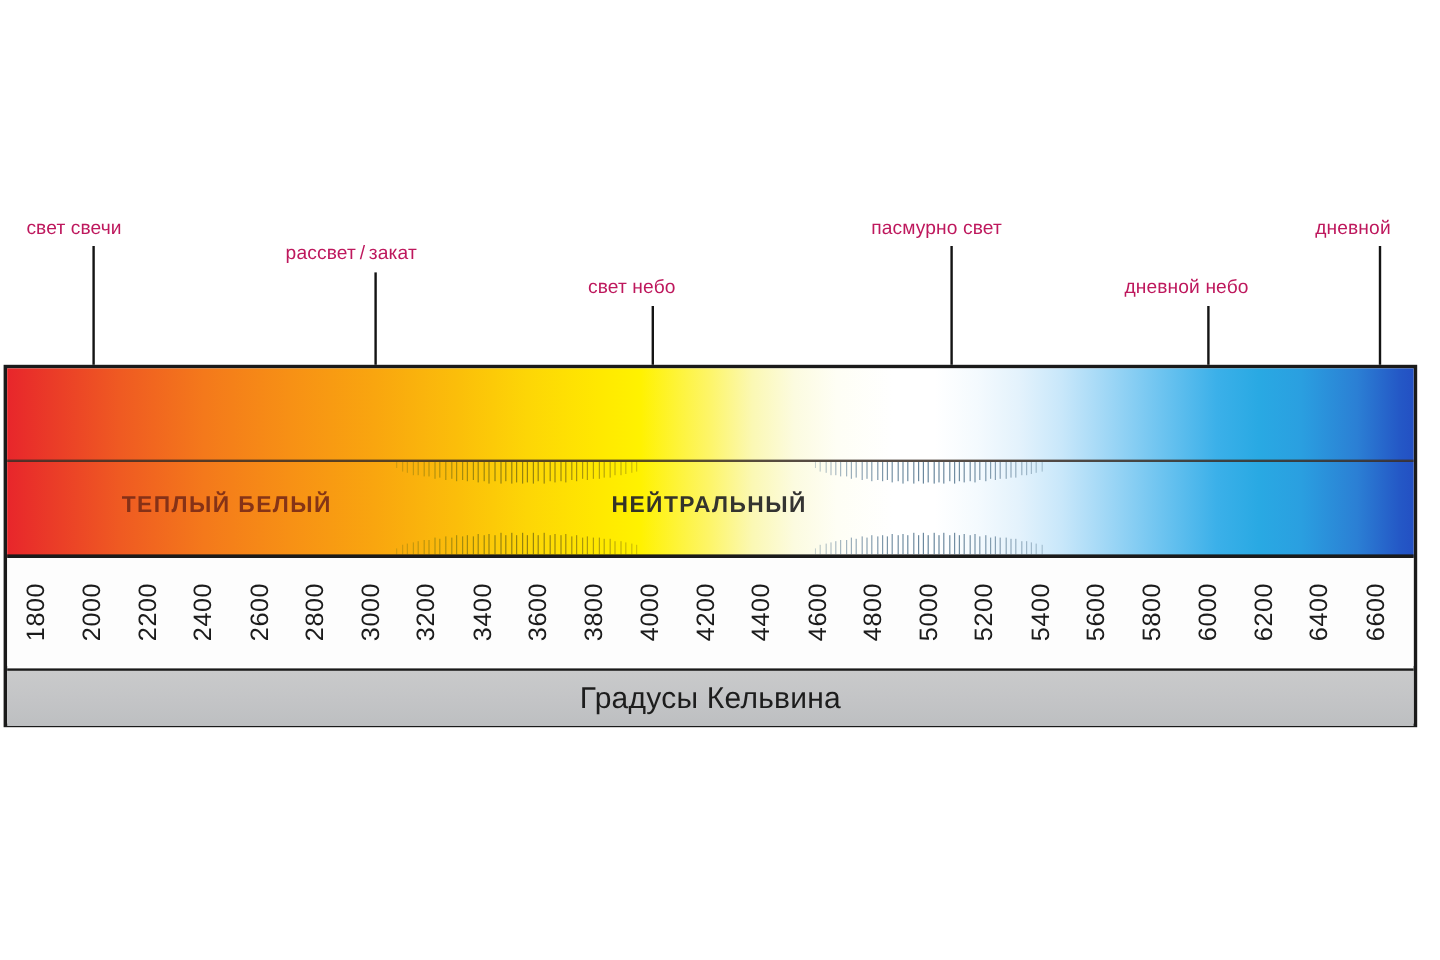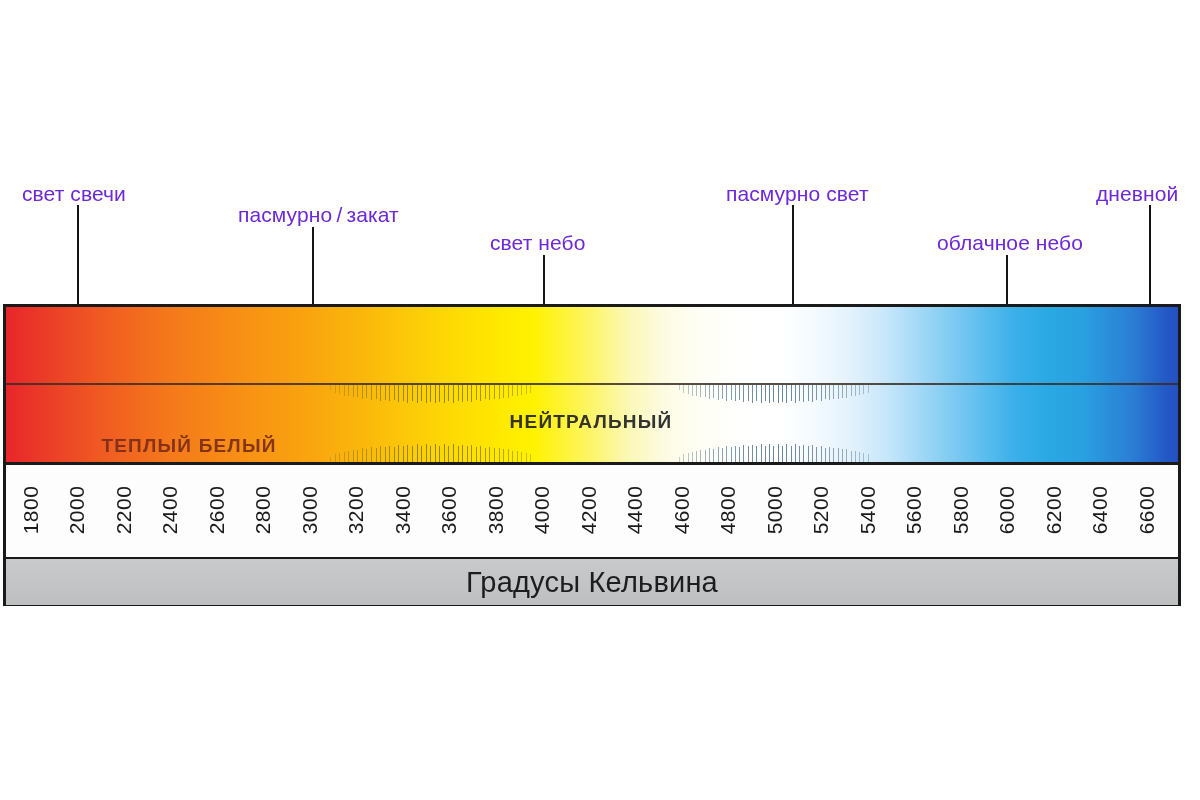--- a/index.html
+++ b/index.html
@@ -19,22 +19,22 @@
     position: absolute;
     left: 0; top: 0;
     width: 1200px;
     height: 800px;
   }
 
   
   .callout-label {
     position: absolute;
     font-family: "Liberation Sans", sans-serif;
-    font-size: 21px;
-    color: #6d28d9;
+    font-size: 16px;
+    color: #be185d;
     white-space: nowrap;
     letter-spacing: 0.1px;
   }
   .leader-line {
     position: absolute;
     width: 2px;
     background: #141414;
   }
   .marker-dot {
     position: absolute;
@@ -125,21 +125,21 @@
 
   
   .band-name {
     position: absolute;
     top: 27px;
     font-size: 19px;
     font-weight: bold;
     letter-spacing: 1.2px;
     white-space: nowrap;
   }
-  #band-warm  { color: #7c2d17; opacity: .92; margin-top: 24px; }
+  #band-warm  { color: #7c2d17; opacity: .92; }
   #band-neutral { color: #2a2a2a; opacity: .95; }
   #band-cool  { color: #12445f; opacity: .92; }
 
   
   .tick-group {
     position: absolute;
     overflow: hidden;
   }
   .tick {
     position: absolute;
@@ -174,44 +174,44 @@
     top: 250px;
     width: 100%;
     height: 46px;
     background: linear-gradient(to bottom, #c9cacb 0%, #c3c4c6 55%, #bdbfc1 100%);
     border-top: 2px solid #1a1a1a;
     display: flex;
     align-items: center;
     justify-content: center;
   }
   #kelvin-bar-label {
-    font-size: 29px;
+    font-size: 25px;
     color: #1d1d1d;
     letter-spacing: 0.2px;
   }
 </style>
 </head>
 <body>
 
 <div id="stage">
 
   <div id="callouts-layer">
       <div class="callout-label" style="left: 22px; top: 182px;">свет свечи</div>
       <div class="leader-line" style="left: 77px; top: 205px; height: 140px;"></div>
       <div class="marker-dot" style="left: 66px; top: 338px; background: rgb(35, 31, 29);"></div>
-      <div class="callout-label" style="left: 238px; top: 203px;">пасмурно / закат</div>
+      <div class="callout-label" style="left: 238px; top: 203px;">рассвет / закат</div>
       <div class="leader-line" style="left: 312px; top: 227px; height: 118px;"></div>
       <div class="marker-dot" style="left: 301px; top: 338px; background: rgb(35, 31, 29);"></div>
       <div class="callout-label" style="left: 490px; top: 231px;">свет небо</div>
       <div class="leader-line" style="left: 543px; top: 255px; height: 90px;"></div>
       <div class="marker-dot" style="left: 532px; top: 338px; background: rgb(35, 31, 29);"></div>
       <div class="callout-label" style="left: 726px; top: 182px;">пасмурно свет</div>
       <div class="leader-line" style="left: 792px; top: 205px; height: 140px;"></div>
       <div class="marker-dot" style="left: 781px; top: 338px; background: rgb(35, 31, 29);"></div>
-      <div class="callout-label" style="left: 937px; top: 231px;">облачное небо</div>
+      <div class="callout-label" style="left: 937px; top: 231px;">дневной небо</div>
       <div class="leader-line" style="left: 1006px; top: 255px; height: 90px;"></div>
       <div class="marker-dot" style="left: 995px; top: 338px; background: rgb(35, 31, 29);"></div>
       <div class="callout-label" style="left: 1096px; top: 182px;">дневной</div>
       <div class="leader-line" style="left: 1149px; top: 205px; height: 140px;"></div>
       <div class="marker-dot" style="left: 1138px; top: 338px; background: rgb(35, 31, 29);"></div>
     </div>
 
   <div id="chart-frame">
 
     <div id="gradient-top">

